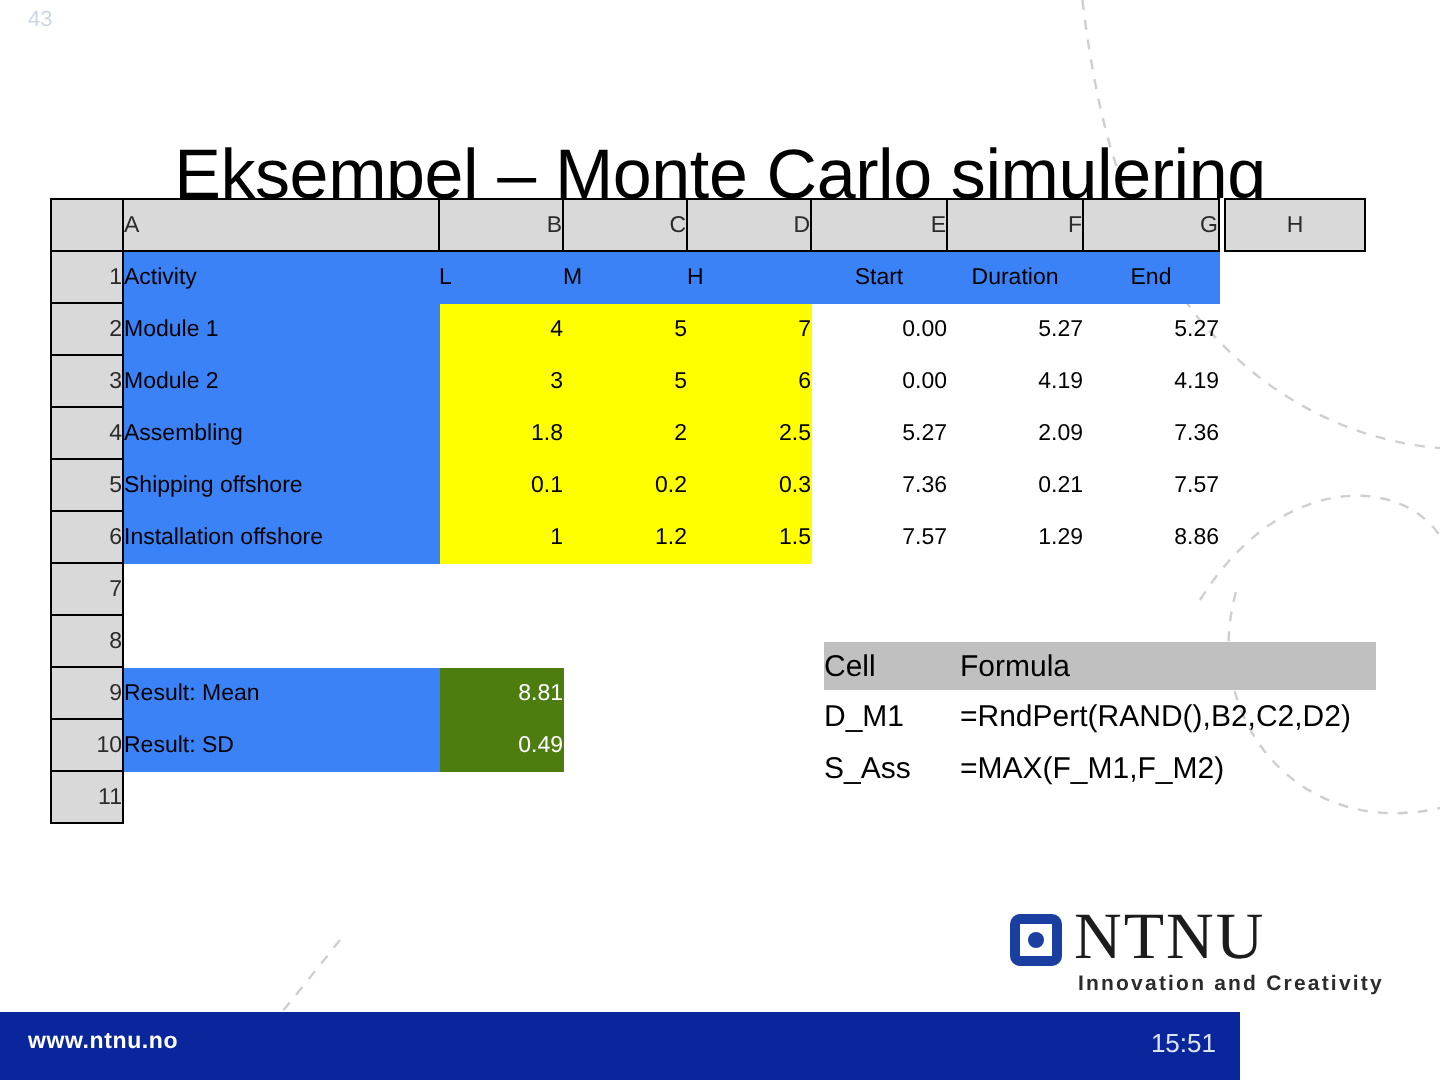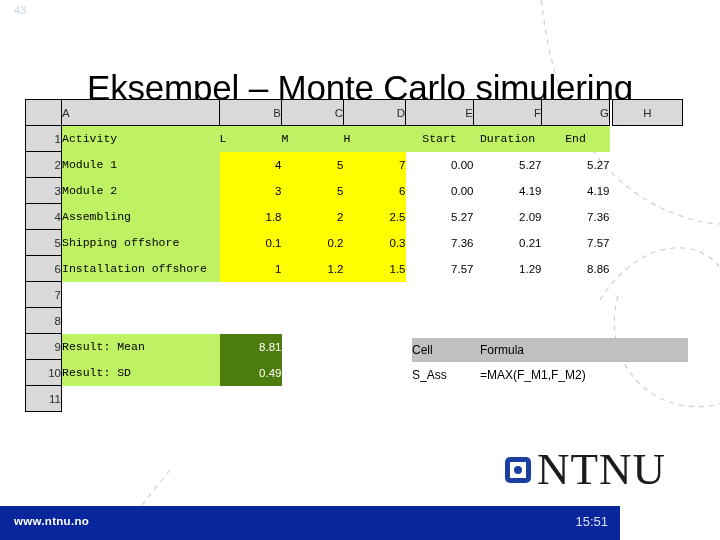--- a/index.html
+++ b/index.html
@@ -100,39 +100,39 @@
     width: 36px;
     color: #2b2b2b;
   }
 
   
   .c-a   { width: 158px; padding-left: 6px; text-align: left; }
   .c-b, .c-c, .c-d { width: 62px; padding-right: 7px; text-align: right; }
   .c-e, .c-f, .c-g { width: 68px; padding-right: 9px; text-align: right; }
   .c-h   { width: 70px; }
 
-  .fill-gray   { background: #bef264; font-family: Liberation Mono, monospace; }
+  .fill-gray   { background: #3b82f6; }
   .fill-yellow { background: #ffff00; }
   .fill-blue   { background: #4d7c0f; color: #ffffff; }
   .fill-white  { background: #ffffff; }
 
   .lbl-left { text-align: left; padding-left: 6px; }
 
   
   .sub-b, .sub-c, .sub-d { text-align: left; padding-left: 22px; }
   .sub-e, .sub-f, .sub-g { text-align: center; padding-left: 5px; }
 
   
   .formula-table {
     position: absolute;
     left: 412px;
-    top: 338px;
+    top: 321px;
     z-index: 2;
     border-collapse: collapse;
-    font-size: 12px;
+    font-size: 15px;
   }
   .formula-table td {
     padding: 0;
     height: 26px;
     vertical-align: middle;
     white-space: nowrap;
   }
   .formula-table .fh {
     background: #c0c0c0;
     height: 24px;
@@ -169,21 +169,21 @@
     left: 9px; top: 9px;
     width: 8px; height: 8px;
     background: #1a3fa0;
     border-radius: 50%;
     z-index: 2;
   }
   .logo-word {
     position: absolute;
     left: 32px; top: -3px;
     font-family: "Liberation Serif", serif;
-    font-size: 45px;
+    font-size: 33px;
     letter-spacing: 1px;
     color: #1c1c1c;
     line-height: 34px;
   }
   .logo-tag {
     position: absolute;
     left: 34px;
     top: 31px;
     font-size: 10.5px;
     font-weight: bold;
@@ -395,27 +395,32 @@
   </tbody>
 </table>
 
 <table class="formula-table">
   <tbody>
     <tr>
       <td class="fh f-cell">Cell</td>
       <td class="fh f-form">Formula</td>
     </tr>
     <tr>
+      <td class="f-cell">D_M1</td>
+      <td class="f-form">=RndPert(RAND(),B2,C2,D2)</td>
+    </tr>
+    <tr>
       <td class="f-cell">S_Ass</td>
       <td class="f-form">=MAX(F_M1,F_M2)</td>
     </tr>
   </tbody>
 </table>
 
 <div class="logo">
   <div class="logo-mark"></div>
   <div class="logo-word">NTNU</div>
+  <div class="logo-tag">Innovation and Creativity</div>
 </div>
 
 <div class="footer-bar">
   <div class="footer-url">www.ntnu.no</div>
   <div class="footer-time">15:51</div>
 </div>
 
 </body></html>

